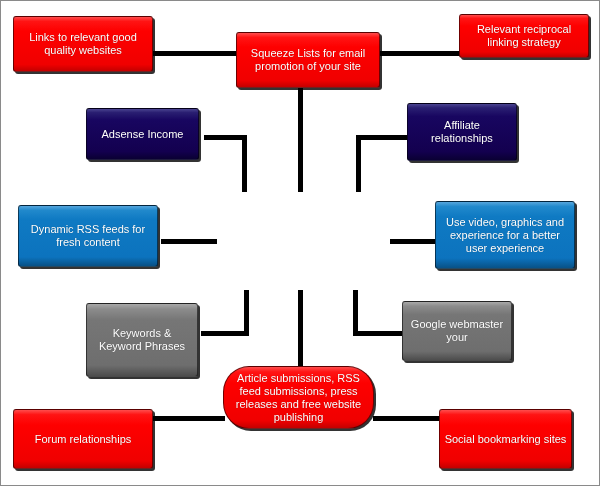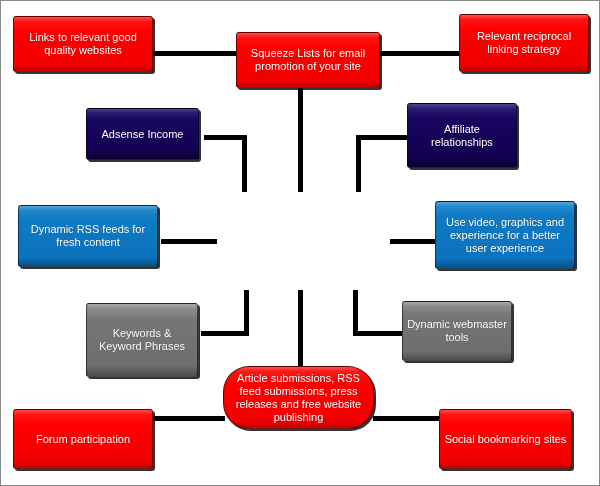--- a/index.html
+++ b/index.html
@@ -107,54 +107,54 @@
   <div class="plate" style="left:404px;top:303px;width:110px;height:60px;"></div>
 
   <div class="node red" style="left:12px;top:15px;width:140px;height:56px;">
     <span class="lbl">Links to relevant good quality websites</span>
   </div>
 
   <div class="node red" style="left:235px;top:31px;width:144px;height:56px;">
     <span class="lbl">Squeeze Lists for email promotion of your site</span>
   </div>
 
-  <div class="node red" style="left:458px;top:13px;width:130px;height:58px;justify-content:center;">
+  <div class="node red" style="left:458px;top:13px;width:130px;height:44px;justify-content:center;">
     <span class="lbl">Relevant reciprocal linking strategy</span>
   </div>
 
   <div class="node navy" style="left:85px;top:107px;width:113px;height:52px;">
     <span class="lbl">Adsense Income</span>
   </div>
 
-  <div class="node navy" style="left:406px;top:102px;width:110px;height:65px;">
+  <div class="node navy" style="left:406px;top:102px;width:110px;height:58px;">
     <span class="lbl">Affiliate relationships</span>
   </div>
 
   <div class="node lightblue" style="left:17px;top:204px;width:140px;height:62px;">
     <span class="lbl">Dynamic RSS feeds for fresh content</span>
   </div>
 
 
   <div class="node lightblue" style="left:434px;top:200px;width:140px;height:68px;">
     <span class="lbl">Use video, graphics and experience for a better user experience</span>
   </div>
 
   <div class="node gray" style="left:85px;top:302px;width:112px;height:74px;">
     <span class="lbl">Keywords &amp; Keyword Phrases</span>
   </div>
 
   <div class="node gray" style="left:401px;top:300px;width:110px;height:60px;">
-    <span class="lbl">Dynamic webmaster tools</span>
+    <span class="lbl">Google webmaster your</span>
   </div>
 
   <div class="node red" style="left:222px;top:365px;width:151px;height:63px;border-radius:26px;">
     <span class="lbl">Article submissions, RSS feed submissions, press releases and free website publishing</span>
   </div>
 
   <div class="node red" style="left:12px;top:408px;width:140px;height:60px;">
-    <span class="lbl">Forum participation</span>
+    <span class="lbl">Forum relationships</span>
   </div>
 
   <div class="node red" style="left:438px;top:408px;width:133px;height:60px;">
     <span class="lbl">Social bookmarking sites</span>
   </div>
 
 </div>
 
 </body></html>

